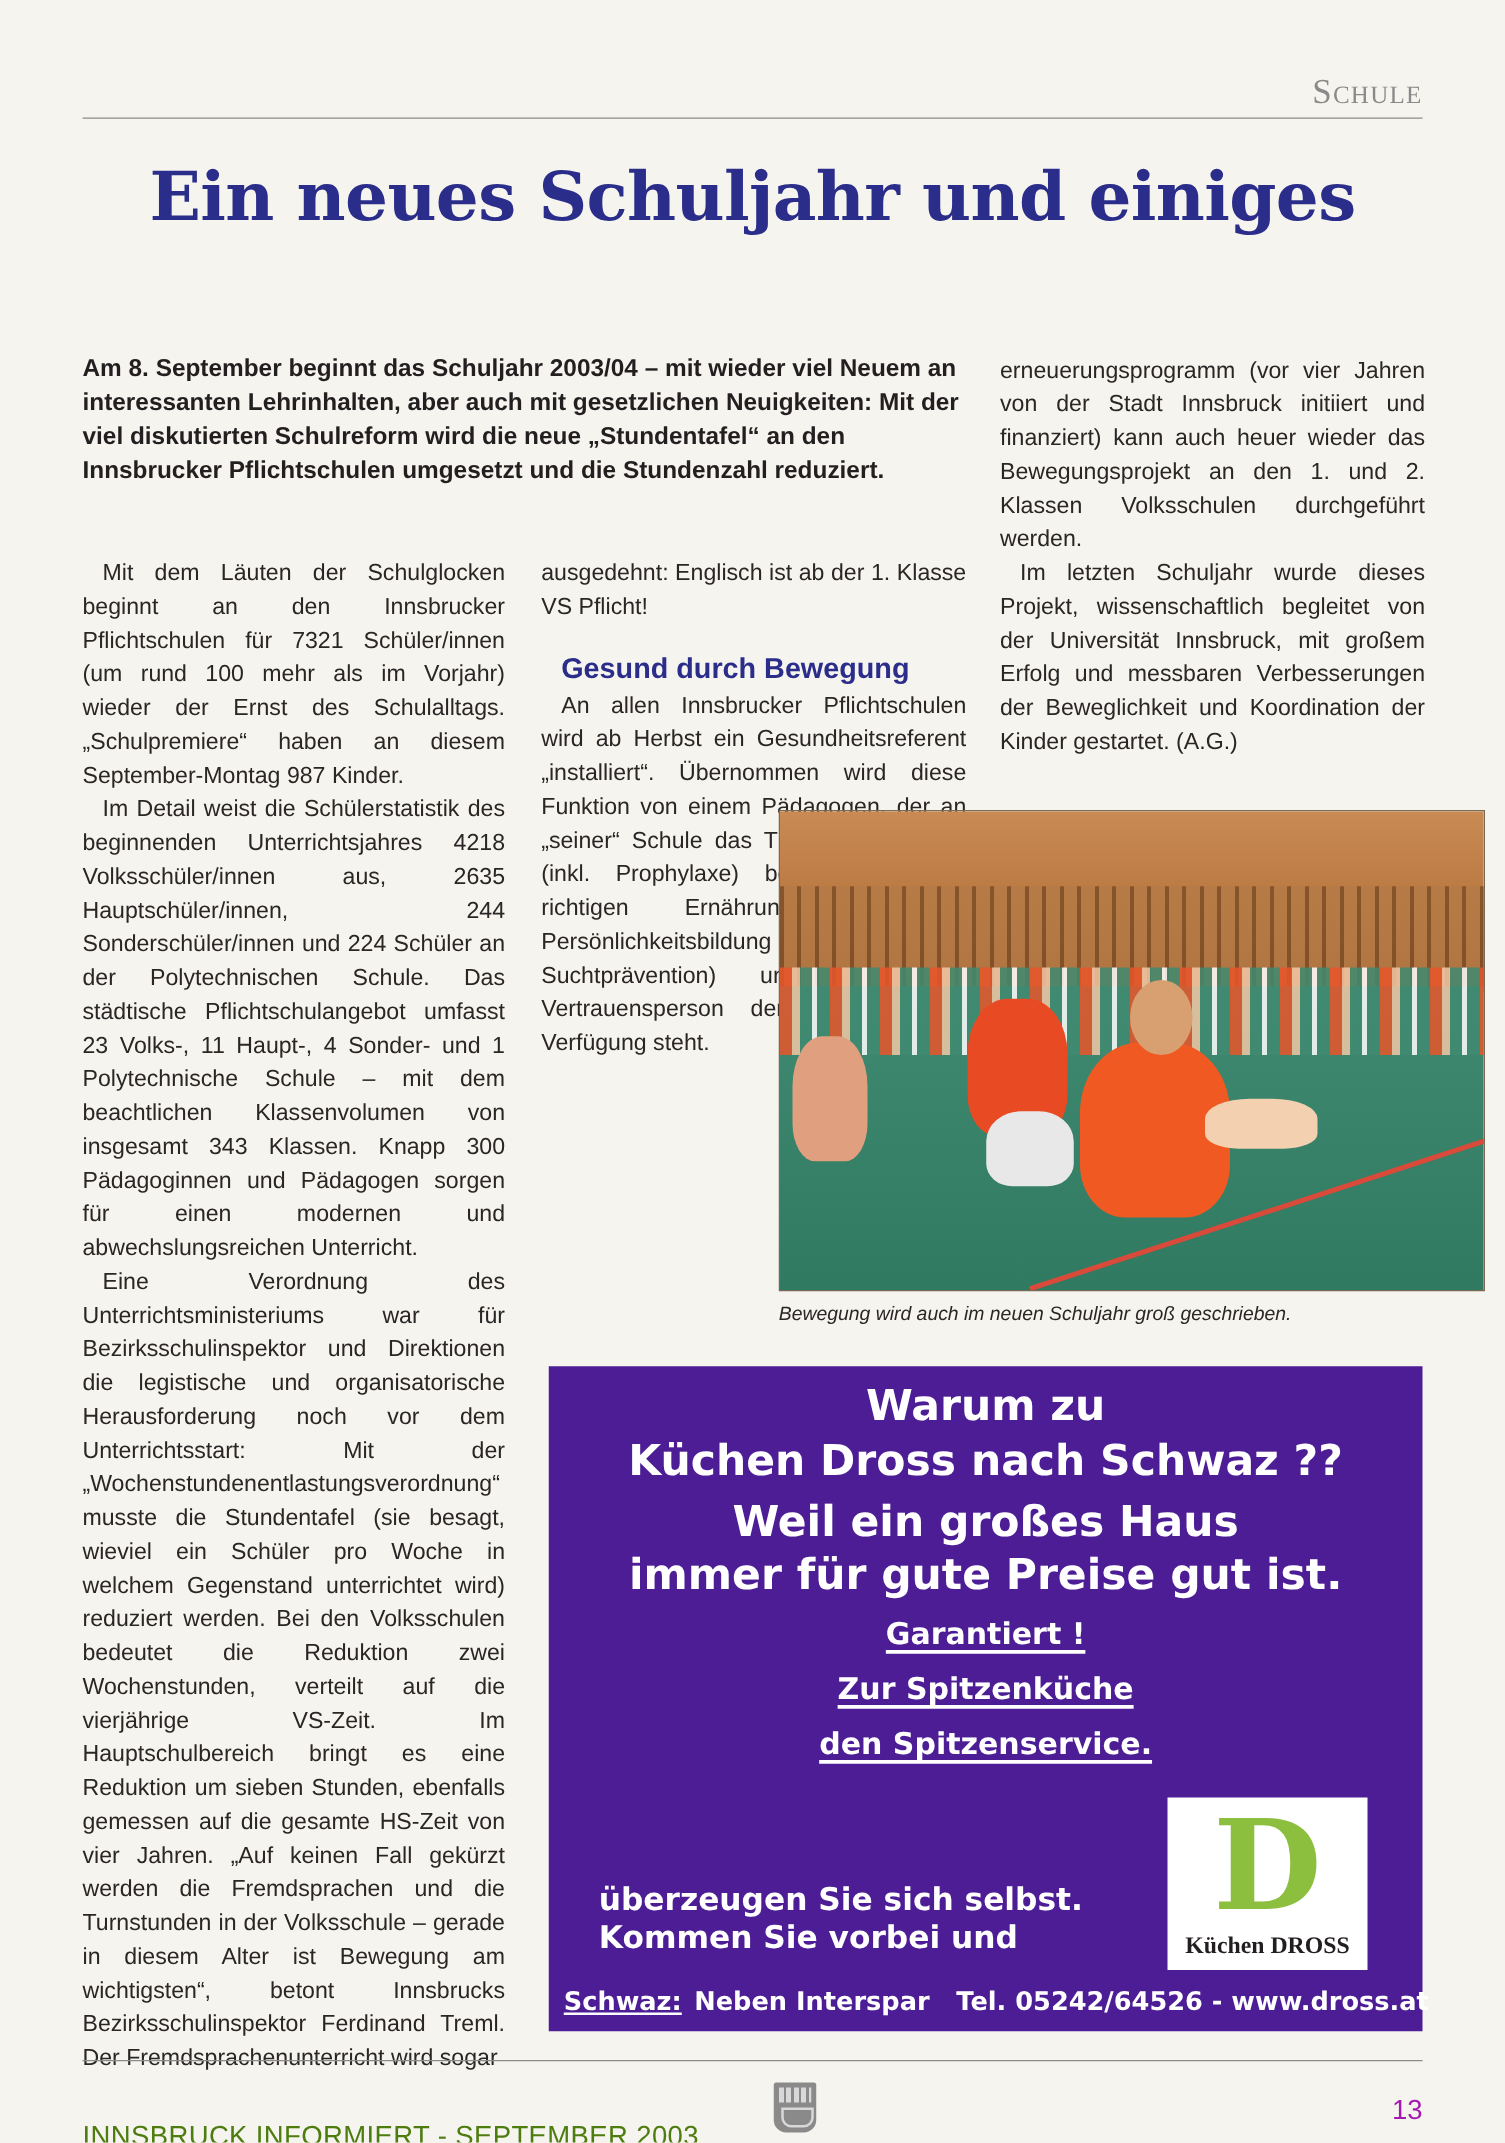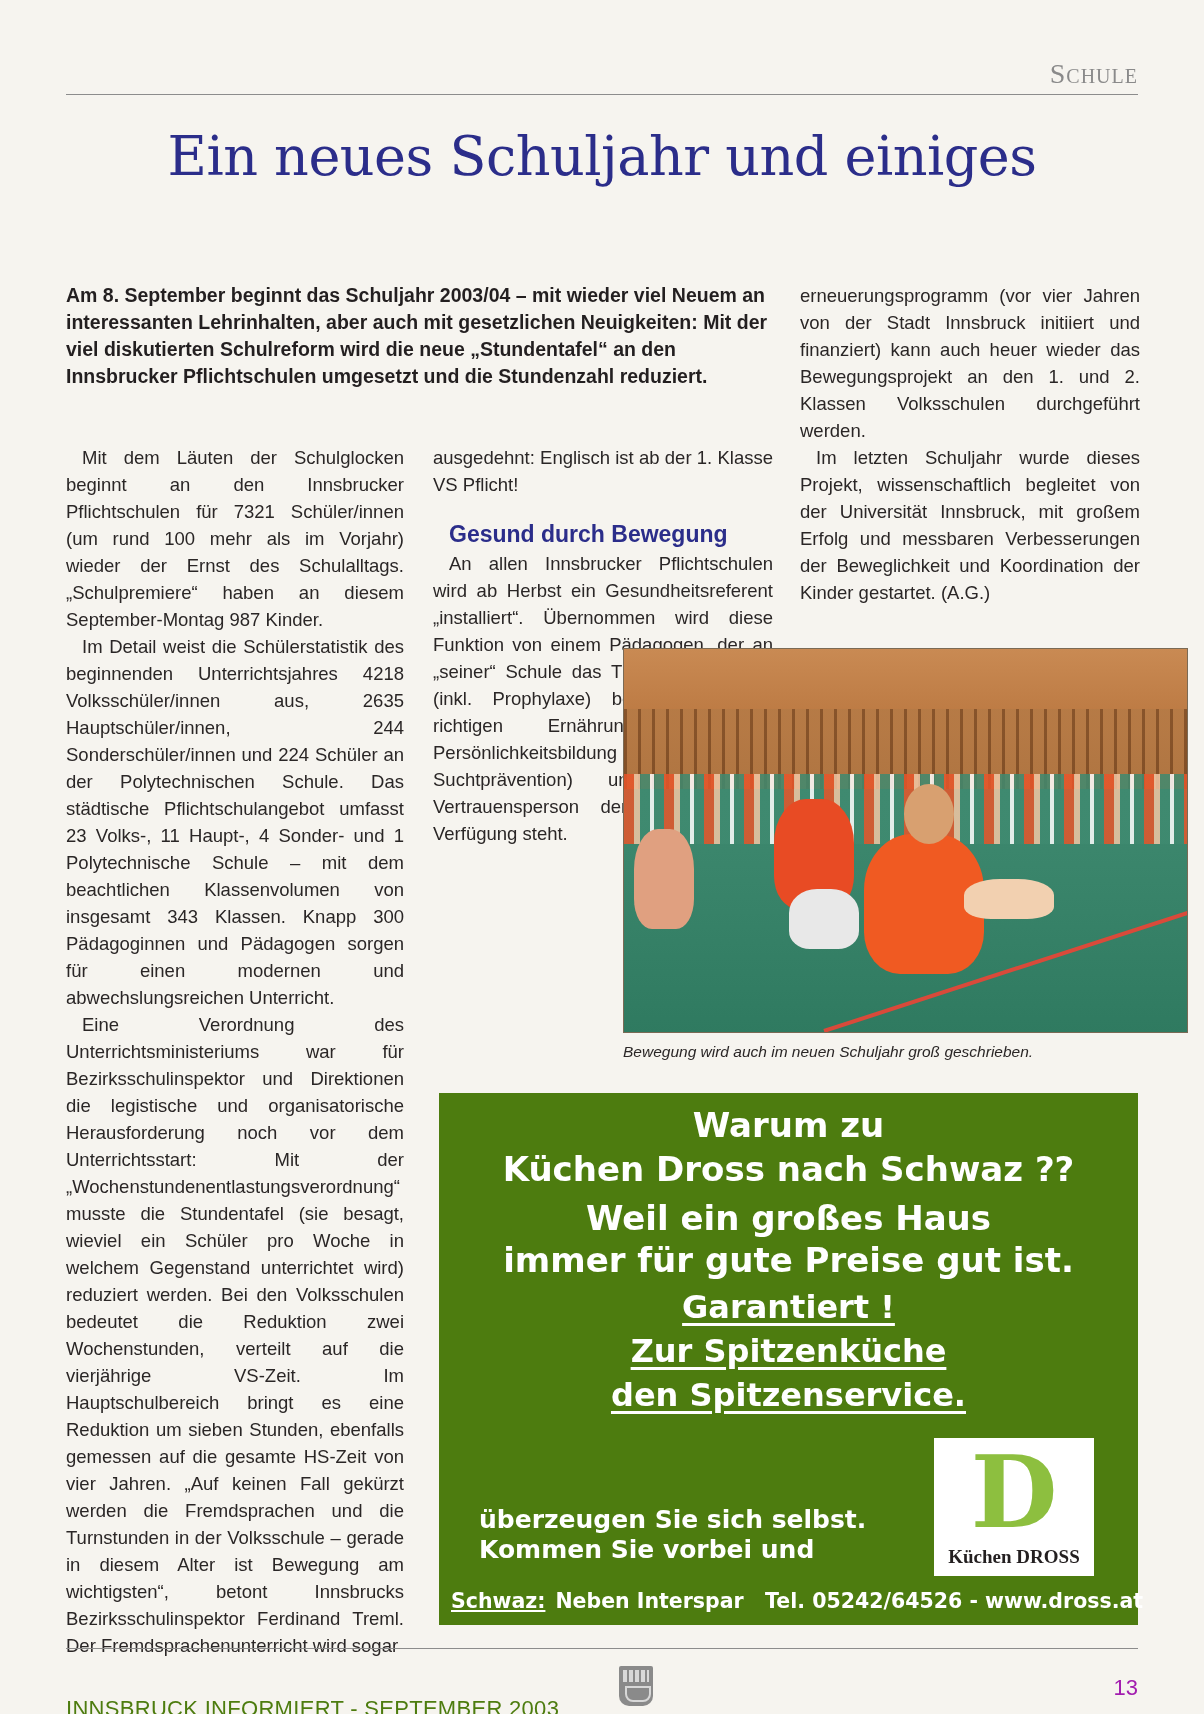--- a/index.html
+++ b/index.html
@@ -2,21 +2,21 @@
 <html><head>
 <meta charset="utf-8">
 <style>
   * { box-sizing: border-box; margin: 0; padding: 0; }
   html, body { width: 1204px; height: 1714px; background: #f6f4ef; }
   body { position: relative; font-family: "Liberation Sans", "DejaVu Sans", sans-serif; color: #231f20; overflow: hidden; }
 
   .section-label { position: absolute; right: 66px; top: 58px; font-family: "Liberation Serif", serif; font-variant: small-caps; font-size: 28px; letter-spacing: 1px; color: #8a8a8a; }
   .top-rule { position: absolute; left: 66px; right: 66px; top: 94px; height: 1px; background: #8c8c8c; }
 
-  .headline { position: absolute; left: 66px; right: 66px; top: 124px; text-align: center; font-family: "DejaVu Serif", serif; font-weight: normal; font-size: 54px; line-height: 66px; color: #2b2d8a; letter-spacing: -0.5px; }
+  .headline { position: absolute; left: 66px; right: 66px; top: 124px; text-align: center; font-family: "DejaVu Serif", serif; font-weight: bold; font-size: 54px; line-height: 66px; color: #2b2d8a; letter-spacing: -0.5px; }
 
   .lead { position: absolute; left: 66px; width: 712px; top: 282px; text-align: left; font-weight: bold; font-size: 19.5px; line-height: 27px; color: #231f20; }
 
   .col { position: absolute; font-size: 18.5px; line-height: 27px; color: #2a2626; text-align: justify; }
   .col p { text-indent: 16px; }
   .col p.noindent { text-indent: 0; }
   .col1 { left: 66px; width: 338px; top: 444px; }
   .col2 { left: 433px; width: 340px; top: 444px; }
   .col3 { left: 800px; width: 340px; top: 282px; }
 
@@ -25,27 +25,27 @@
   .photo { position: absolute; left: 623px; top: 648px; width: 565px; height: 385px; overflow: hidden; border: 1px solid #7a6a55; }
   .photo .wall { position: absolute; left: 0; top: 0; width: 100%; height: 140px; background: linear-gradient(180deg, #c98a53 0%, #b9763f 60%, #9c5f2f 100%); }
   .photo .slats { position: absolute; left: 0; top: 60px; width: 100%; height: 85px; background: repeating-linear-gradient(90deg, #7a4a24 0 3px, #b47a46 3px 14px); opacity: 0.8; }
   .photo .floor { position: absolute; left: 0; top: 140px; width: 100%; height: 245px; background: linear-gradient(180deg, #3f8a70 0%, #2f7a60 100%); }
   .photo .kids { position: absolute; left: 0; top: 125px; width: 100%; height: 70px; background: repeating-linear-gradient(90deg, #e8552a 0 10px, #f2c7a5 10px 16px, #3f8a70 16px 26px, #ffffff 26px 30px, #3f8a70 30px 40px); opacity: 0.85; }
   .photo .kid { position: absolute; border-radius: 40% 40% 30% 30%; }
   .photo .line { position: absolute; height: 4px; background: #d94a3a; transform-origin: left center; }
 
   .caption { position: absolute; left: 623px; top: 1043px; font-size: 15.5px; font-style: italic; color: #2a2626; }
 
-  .ad { position: absolute; left: 439px; top: 1093px; width: 699px; height: 532px; background: #4d7c0f; color: #ffffff; }
+  .ad { position: absolute; left: 439px; top: 1093px; width: 699px; height: 532px; background: #4c1d95; color: #ffffff; }
   .ad .l1, .ad .l2, .ad .l3, .ad .l4 { position: absolute; left: 0; width: 100%; text-align: center; font-family: "DejaVu Sans", sans-serif; font-weight: bold; }
   .ad .l1 { top: 10px; font-size: 34px; line-height: 44px; }
   .ad .l2 { top: 54px; font-size: 34px; line-height: 44px; }
   .ad .l3 { top: 104px; font-size: 34px; line-height: 42px; }
   .ad .l4 { top: 146px; font-size: 34px; line-height: 42px; }
-  .ad .u { position: absolute; left: 0; width: 100%; text-align: center; font-family: "DejaVu Sans", sans-serif; font-weight: bold; font-size: 32px; line-height: 44px; }
+  .ad .u { position: absolute; left: 0; width: 100%; text-align: center; font-family: "DejaVu Sans", sans-serif; font-weight: bold; font-size: 24px; line-height: 44px; }
   .ad .u span { text-decoration: underline; text-decoration-thickness: 3px; text-underline-offset: 5px; }
   .ad .u1 { top: 192px; }
   .ad .u2 { top: 236px; }
   .ad .u3 { top: 280px; }
   .ad .come { position: absolute; left: 40px; top: 412px; font-family: "DejaVu Sans", sans-serif; font-weight: bold; font-size: 25px; line-height: 30px; }
   .ad .logo { position: absolute; left: 495px; top: 345px; width: 160px; height: 138px; background: #ffffff; color: #8dbf3f; text-align: center; }
   .ad .logo .D { font-family: "DejaVu Serif", serif; font-weight: bold; font-size: 100px; line-height: 104px; margin-top: 2px; }
   .ad .logo .name { font-family: "Liberation Serif", serif; font-weight: bold; font-size: 19px; color: #231f20; line-height: 22px; margin-top: 2px; }
   .ad .bottom { position: absolute; left: 12px; top: 495px; font-family: "DejaVu Sans", sans-serif; font-weight: bold; font-size: 20.5px; line-height: 26px; white-space: nowrap; }
   .ad .bottom .town { text-decoration: underline; margin-right: 10px; }

